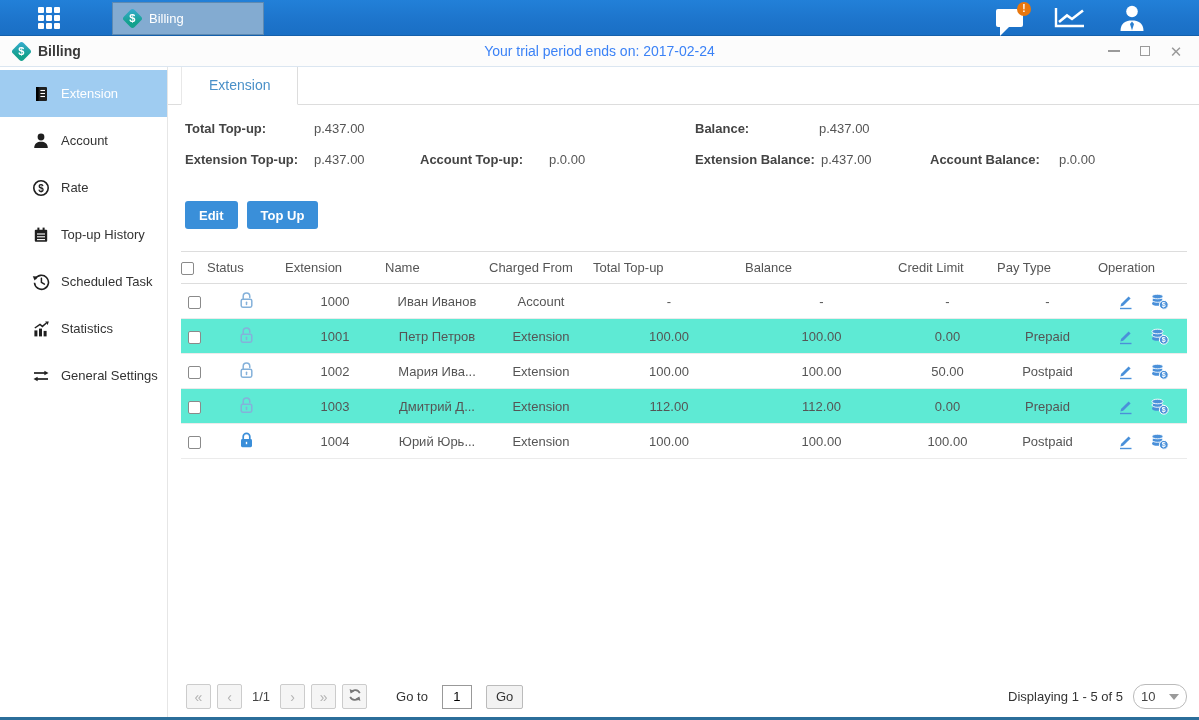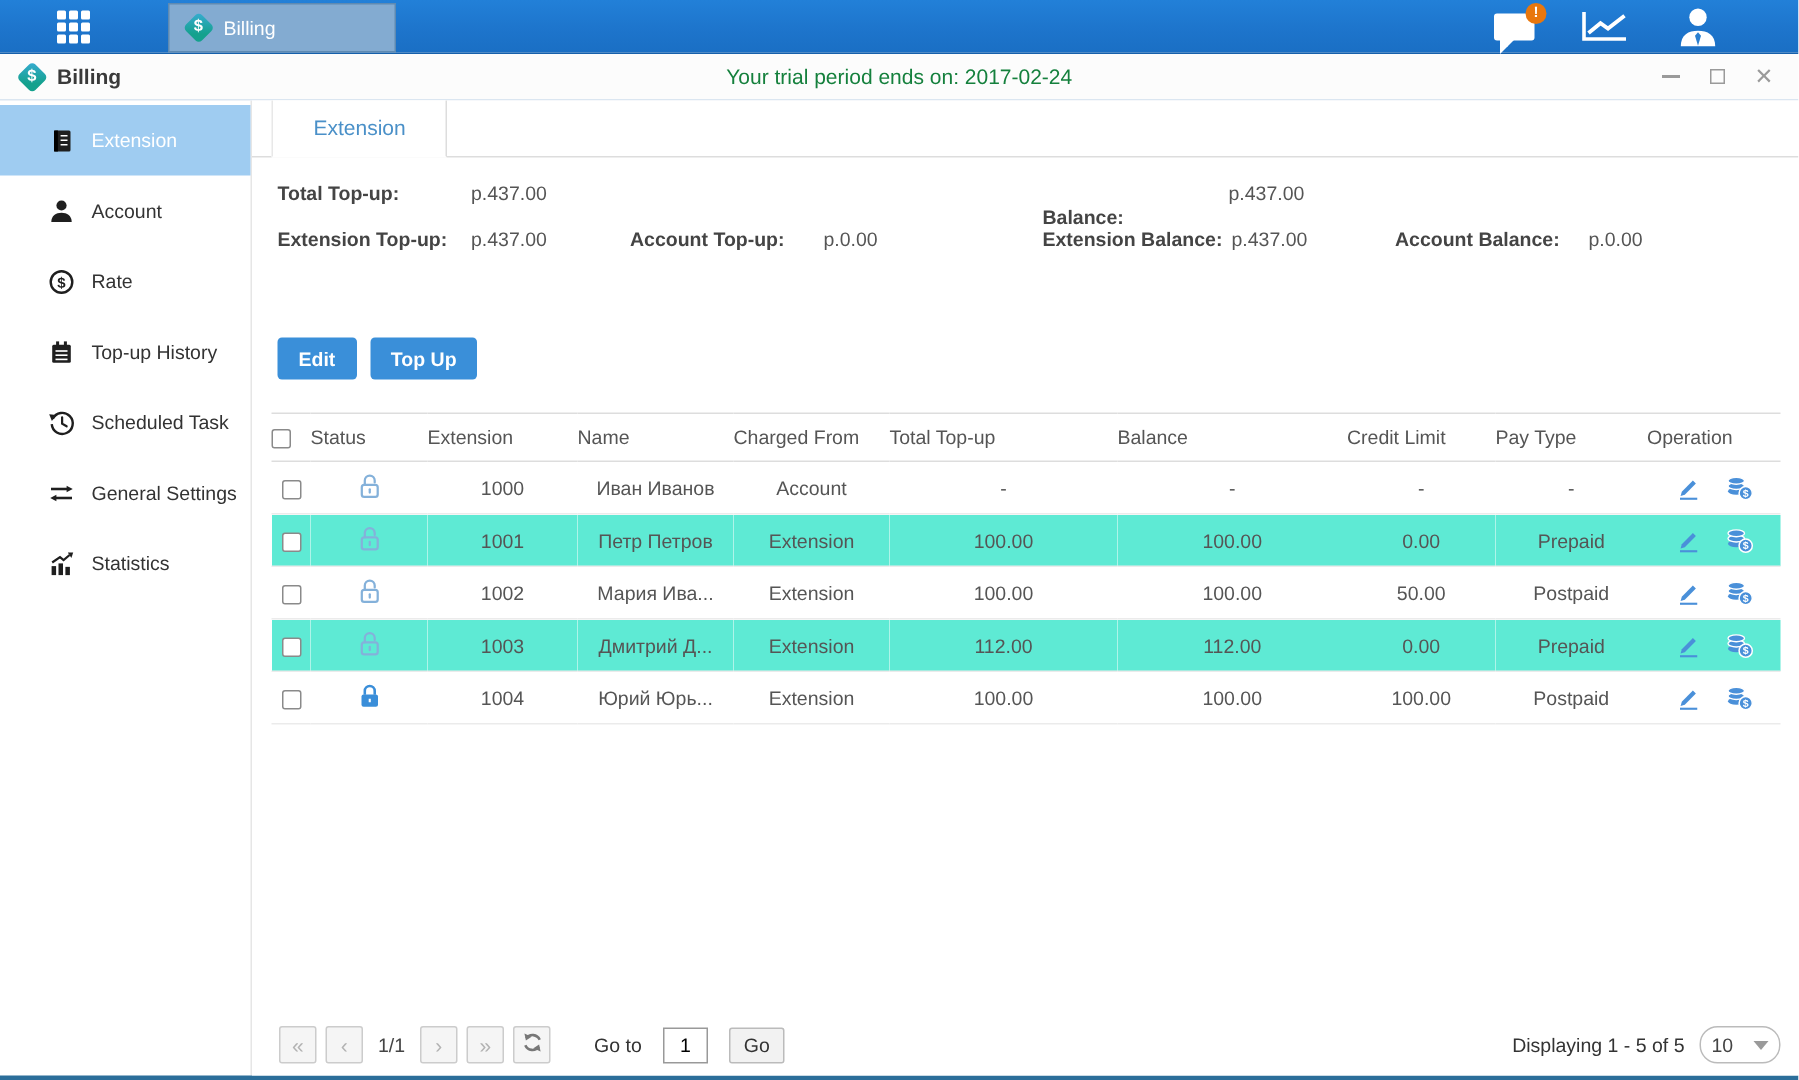--- a/index.html
+++ b/index.html
@@ -20,21 +20,21 @@
   .topbar-right { margin-left:auto; display:flex; align-items:center; gap:30px; padding-right:52px; }
   .tb-icon { position:relative; cursor:pointer; display:flex; align-items:center; }
   .chat-box { width:27px; height:18px; background:#fff; border-radius:2px; position:relative; }
   .chat-box:after { content:""; position:absolute; left:4px; top:17px; border:5px solid transparent; border-top-color:#fff; border-left-color:#fff; }
   .badge { position:absolute; right:-8px; top:-7px; width:14px; height:14px; background:#e8770e; border-radius:50%; color:#fff; font-size:10px; font-weight:bold; display:flex; align-items:center; justify-content:center; }
 
   
   .titlebar { height:31px; background:#fcfcfc; border-bottom:1px solid #dbe6f1; display:flex; align-items:center; position:relative; flex-shrink:0; }
   .titlebar-left { display:flex; align-items:center; gap:9px; padding-left:14px; }
   .app-title { font-size:14px; font-weight:bold; color:#3a3a3a; }
-  .trial { position:absolute; left:0; right:0; text-align:center; color:#15803d; font-size:14px; pointer-events:none; }
+  .trial { position:absolute; left:0; right:0; text-align:center; color:#3b82f6; font-size:14px; pointer-events:none; }
   .win-controls { margin-left:auto; display:flex; align-items:center; gap:17px; padding-right:16px; }
   .wc { cursor:pointer; display:flex; align-items:center; justify-content:center; width:14px; height:14px; }
   .wc-min i { width:12px; height:2px; background:#9a9a9a; display:block; }
   .wc-max i { width:10px; height:10px; border:1.5px solid #9a9a9a; display:block; }
   .wc-close { color:#9a9a9a; font-size:15px; line-height:1; }
 
   
   .body { flex:1; display:flex; min-height:0; }
   .sidebar { width:168px; background:#fff; border-right:1px solid #e6e6e6; padding-top:3px; flex-shrink:0; }
   .side-item { height:47px; display:flex; align-items:center; gap:11px; padding-left:31px; cursor:pointer; }
@@ -50,21 +50,21 @@
   .tab { height:38px; line-height:37px; padding:0 27px; background:#fff; border-left:1px solid #e8e8e8; border-right:1px solid #ddd; margin-bottom:-1px; border-bottom:1px solid #fff; color:#4a90c8; font-size:14px; cursor:pointer; }
 
   
   .stats { position:relative; height:66px; margin-top:14px; }
   .stat { position:absolute; white-space:nowrap; font-size:13px;text-align:center; }
   .stat.lbl { font-weight:bold; color:#444; }
   .stat.val { color:#555; }
 
   
   .actions { margin:16px 0 0 17px; display:flex; gap:9px; }
-  .btn-blue { background:#3a8fd9; color:#fff; border:none; height:28px; padding:0 14px; font-size:13px; font-weight:bold; border-radius:3px; cursor:pointer; font-family:"Liberation Sans", sans-serif;margin-top:24px; }
+  .btn-blue { background:#3a8fd9; color:#fff; border:none; height:28px; padding:0 14px; font-size:13px; font-weight:bold; border-radius:3px; cursor:pointer; font-family:"Liberation Sans", sans-serif; }
 
   
   table.data { border-collapse:collapse; table-layout:fixed; width:1006px; margin:22px 0 0 13px; }
   table.data th { height:32px; font-weight:normal; color:#555; font-size:13px; border-top:1px solid #ddd; border-bottom:1px solid #ddd; text-align:left; }
   table.data td { height:35px; text-align:center; color:#555; font-size:13px; border-bottom:1px solid #ebebeb; overflow:hidden; white-space:nowrap; }
   tr.alt td { background:#5eead4; }
   .checkbox { display:inline-block; width:13px; height:13px; border:1px solid #8a8a8a; border-radius:2px; background:#fff; vertical-align:middle; cursor:pointer; }
   .op-icons { display:flex; justify-content:center; gap:16px; align-items:center; }
   .op-btn { cursor:pointer; display:flex; align-items:center; }
 
@@ -197,51 +197,51 @@
               <path d="M3.2 6.2 A7 7 0 1 1 2.5 9.8" fill="none" stroke="#1f1f1f" stroke-width="1.6"></path>
               <polygon points="0.8,3.2 5.6,3.6 2.6,7.6" fill="#1f1f1f"></polygon>
               <path d="M9.4 5.2 v4.2 l3 1.8" fill="none" stroke="#1f1f1f" stroke-width="1.5" stroke-linecap="round"></path>
             </svg>
         </span>
         <span class="slabel">Scheduled Task</span>
       </div>
       <div class="side-item">
         <span class="sicon">
           <svg width="18" height="18" viewBox="0 0 18 18">
-              <line x1="2" y1="6" x2="14" y2="6" stroke="#1f1f1f" stroke-width="1.7"></line>
-              <polygon points="16.5,6 12.4,3.8 12.4,8.2" fill="#1f1f1f"></polygon>
-              <line x1="4" y1="12" x2="16" y2="12" stroke="#1f1f1f" stroke-width="1.7"></line>
-              <polygon points="1.5,12 5.6,9.8 5.6,14.2" fill="#1f1f1f"></polygon>
-            </svg>
-        </span>
-        <span class="slabel">General Settings</span>
-      </div>
-      <div class="side-item">
-        <span class="sicon">
-          <svg width="18" height="18" viewBox="0 0 18 18">
               <rect x="2.4" y="10.4" width="3" height="6" fill="#1f1f1f"></rect>
               <rect x="7" y="8.6" width="3" height="7.8" fill="#1f1f1f"></rect>
               <rect x="11.6" y="10.9" width="3" height="5.5" fill="#1f1f1f"></rect>
               <polyline points="2.8,8 8,4.4 10.4,6.4 14.4,3" stroke="#1f1f1f" stroke-width="1.5" fill="none"></polyline>
               <polygon points="13.2,1.4 16.8,1.4 15.6,5" fill="#1f1f1f"></polygon>
             </svg>
         </span>
         <span class="slabel">Statistics</span>
       </div>
+      <div class="side-item">
+        <span class="sicon">
+          <svg width="18" height="18" viewBox="0 0 18 18">
+              <line x1="2" y1="6" x2="14" y2="6" stroke="#1f1f1f" stroke-width="1.7"></line>
+              <polygon points="16.5,6 12.4,3.8 12.4,8.2" fill="#1f1f1f"></polygon>
+              <line x1="4" y1="12" x2="16" y2="12" stroke="#1f1f1f" stroke-width="1.7"></line>
+              <polygon points="1.5,12 5.6,9.8 5.6,14.2" fill="#1f1f1f"></polygon>
+            </svg>
+        </span>
+        <span class="slabel">General Settings</span>
+      </div>
     </aside>
 
     <main class="content">
       <div class="tabbar">
         <div class="tab"><span>Extension</span></div>
       </div>
 
       <div class="stats">
         <span class="stat lbl" style="left:17px; top:2px">Total Top-up:</span>
         <span class="stat val" style="left:146px;top:2px">p.437.00</span>
-        <span class="stat lbl" style="left:527px;top:18px">Balance:</span>
+        <span class="stat lbl" style="left:527px;top:2px">Balance:</span>
         <span class="stat val" style="left:651px;top:2px">p.437.00</span>
         <span class="stat lbl" style="left:17px; top:33px">Extension Top-up:</span>
         <span class="stat val" style="left:146px;top:33px">p.437.00</span>
         <span class="stat lbl" style="left:252px;top:33px">Account Top-up:</span>
         <span class="stat val" style="left:381px;top:33px">p.0.00</span>
         <span class="stat lbl" style="left:527px;top:33px">Extension Balance:</span>
         <span class="stat val" style="left:653px;top:33px">p.437.00</span>
         <span class="stat lbl" style="left:762px;top:33px">Account Balance:</span>
         <span class="stat val" style="left:891px;top:33px">p.0.00</span>
       </div>

